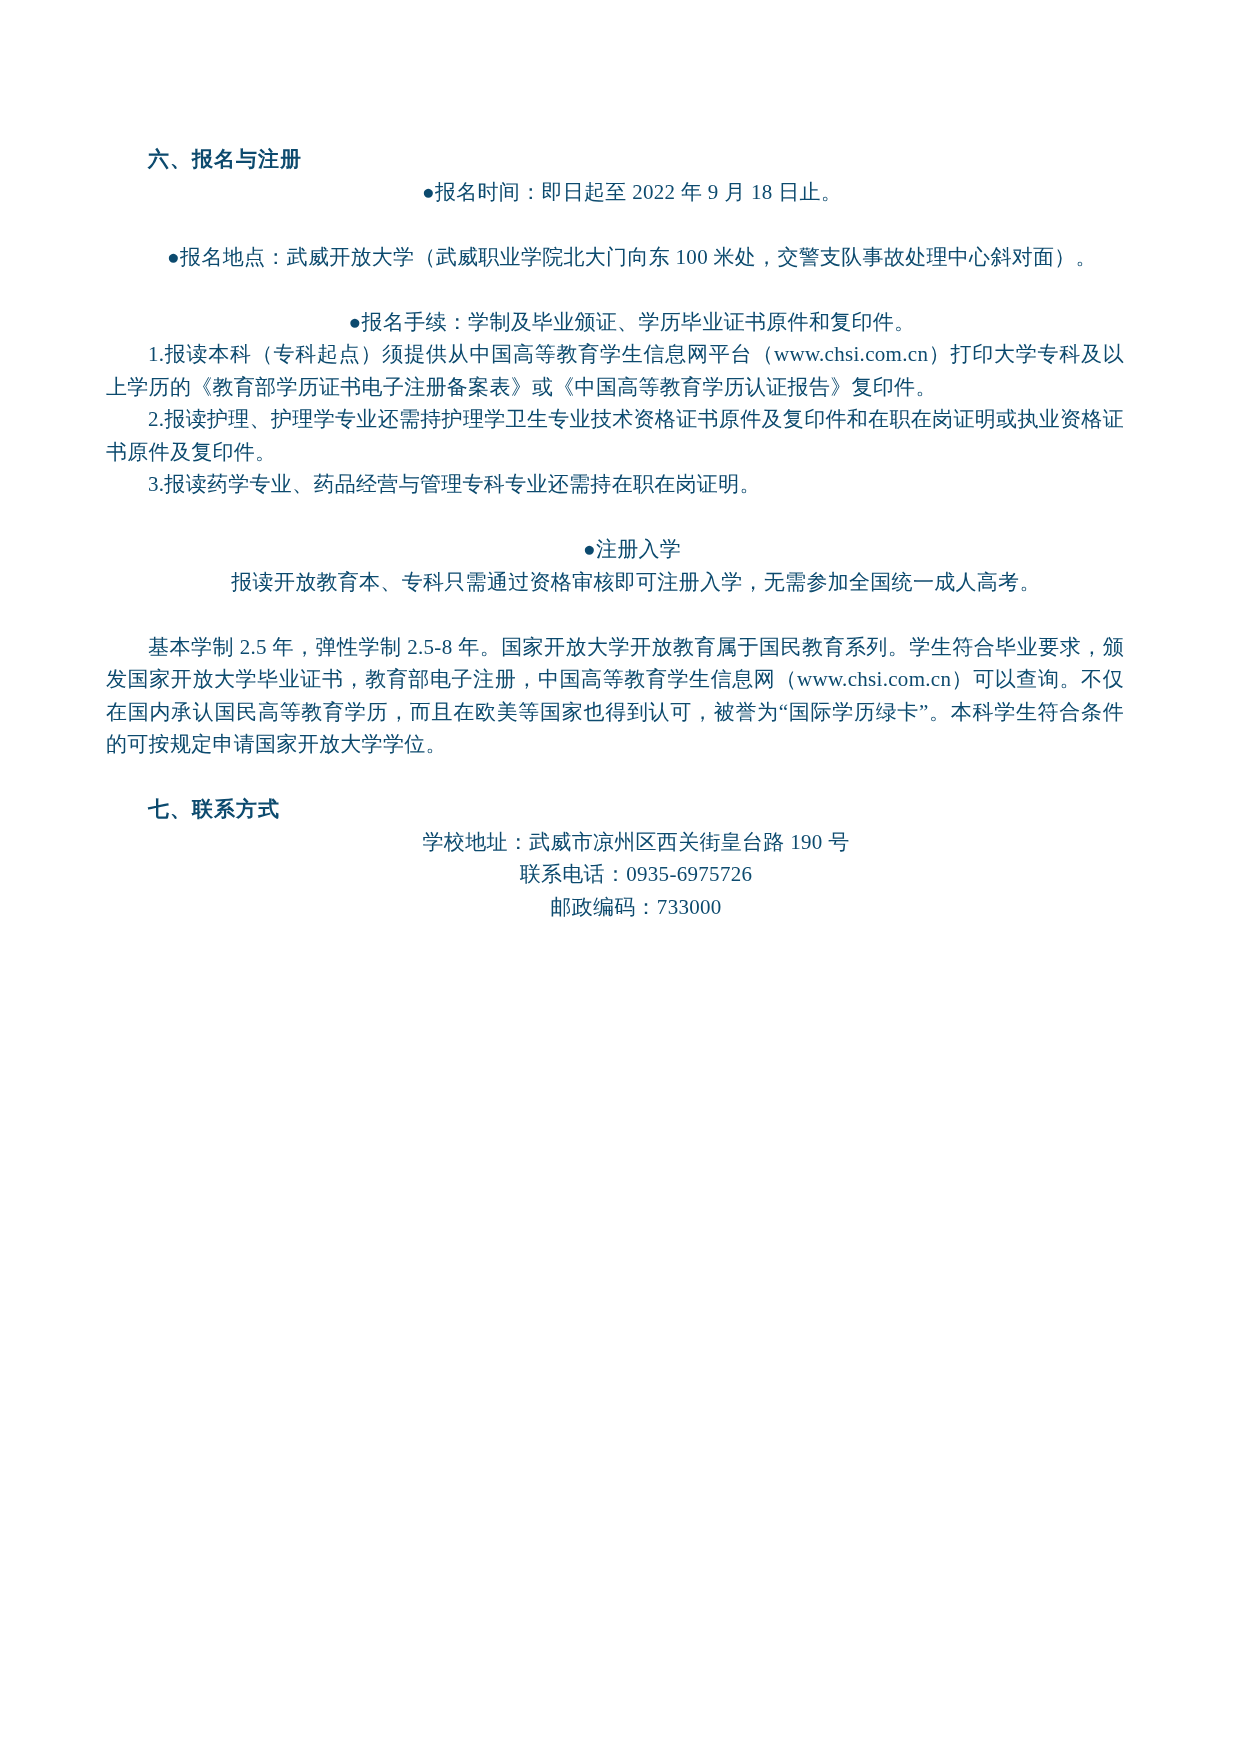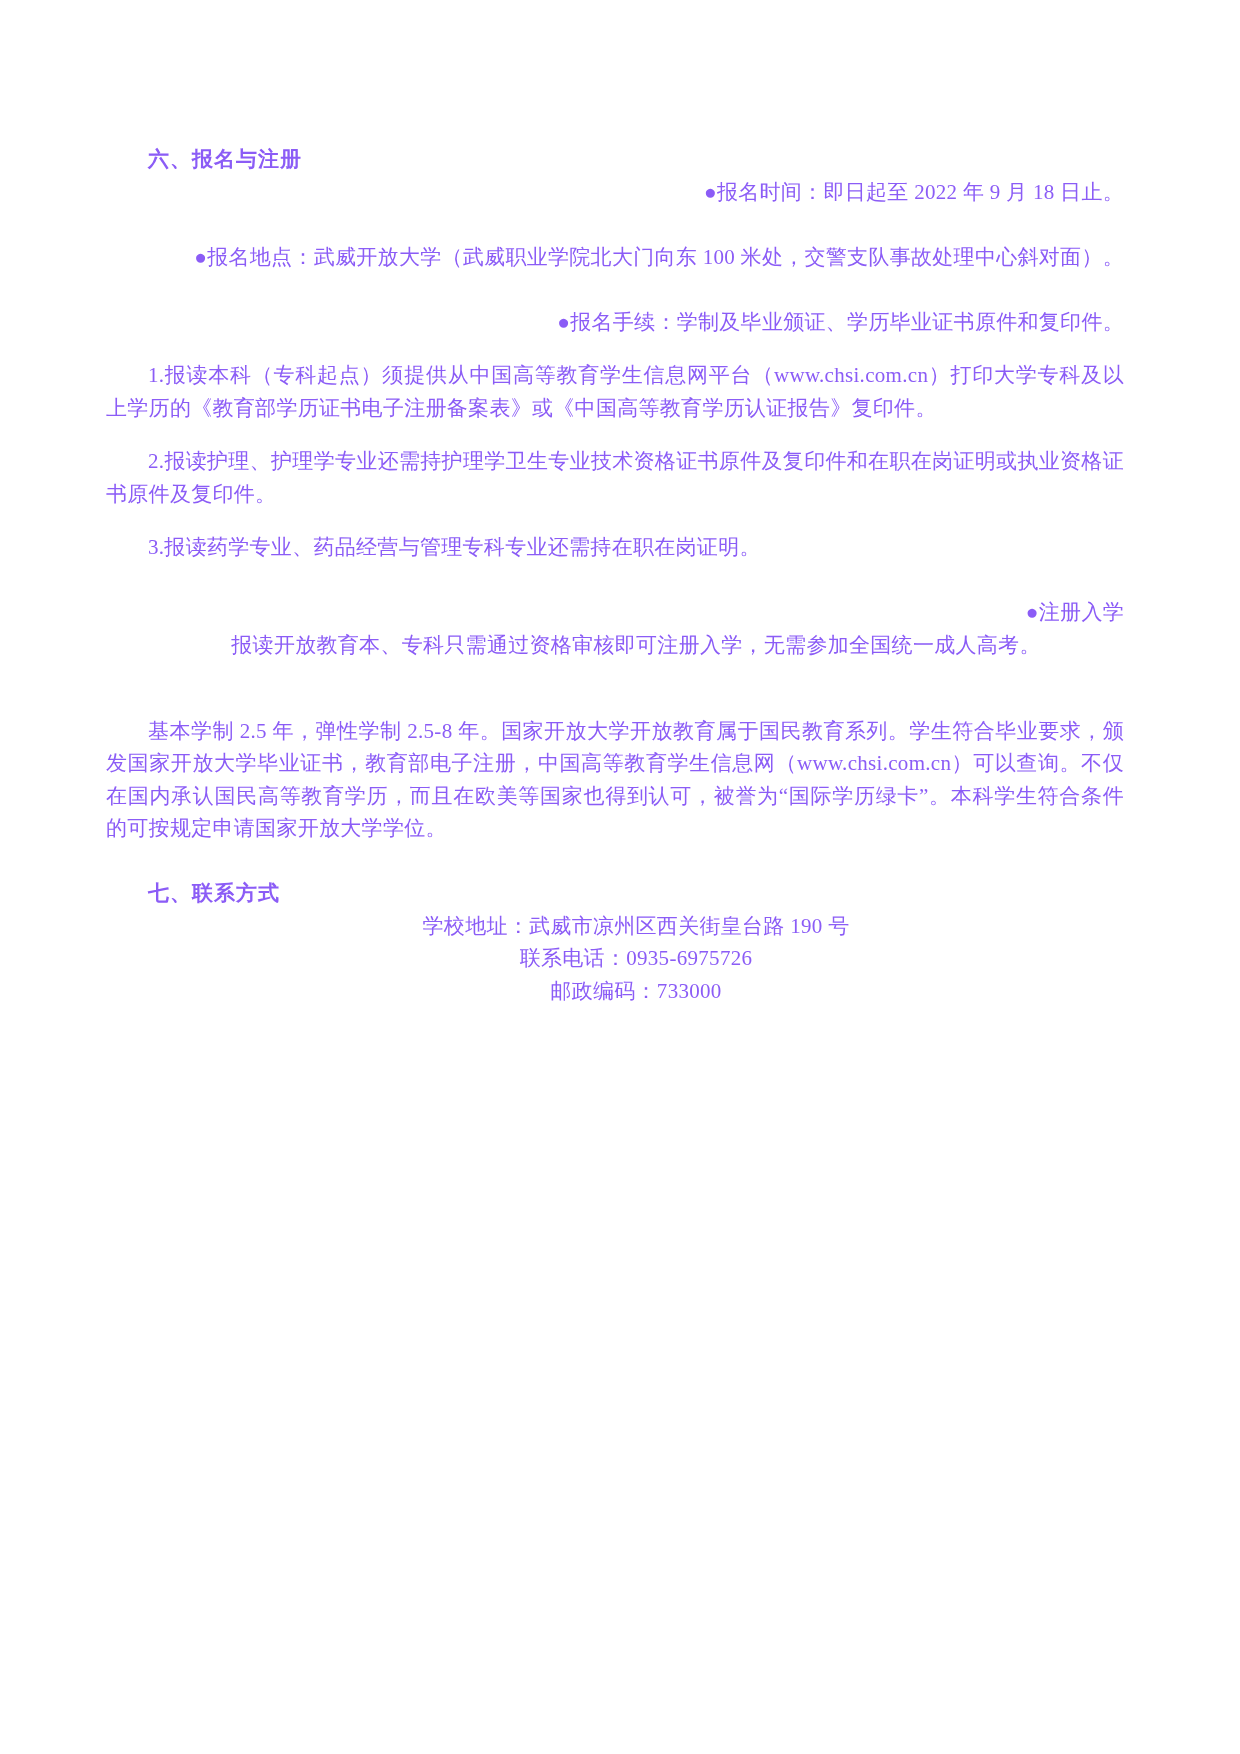--- a/index.html
+++ b/index.html
@@ -7,21 +7,21 @@
     padding: 0;
     background: #ffffff;
   }
   .page {
     position: relative;
     width: 1240px;
     height: 1388px;
     background: #ffffff;
     overflow: hidden;
     font-family: "Liberation Serif", "DejaVu Serif", serif;
-    color: #8b5cf6;
+    color: #0c4a6e;
   }
   .content {
     position: absolute;
     top: 143px;
     left: 106px;
     width: 1018px;
   }
   .content p {
     margin: 0;
     padding: 0;
@@ -33,25 +33,24 @@
   }
   p.heading {
     font-family: "Liberation Sans", "DejaVu Sans", sans-serif;
     font-weight: bold;
     text-indent: 42px;
     letter-spacing: 1px;
     text-align: left;
   }
   p.bullet {
     text-indent: 34px;
-    text-align: right;
+    text-align: center;
   }
   p.item {
     text-indent: 42px;
-    margin-top: 21px;
   }
   p.plain {
     text-indent: 42px;
     text-align: center;
   }
   p.blank {
     height: 32.5px;
   }
 </style>
 </head>

